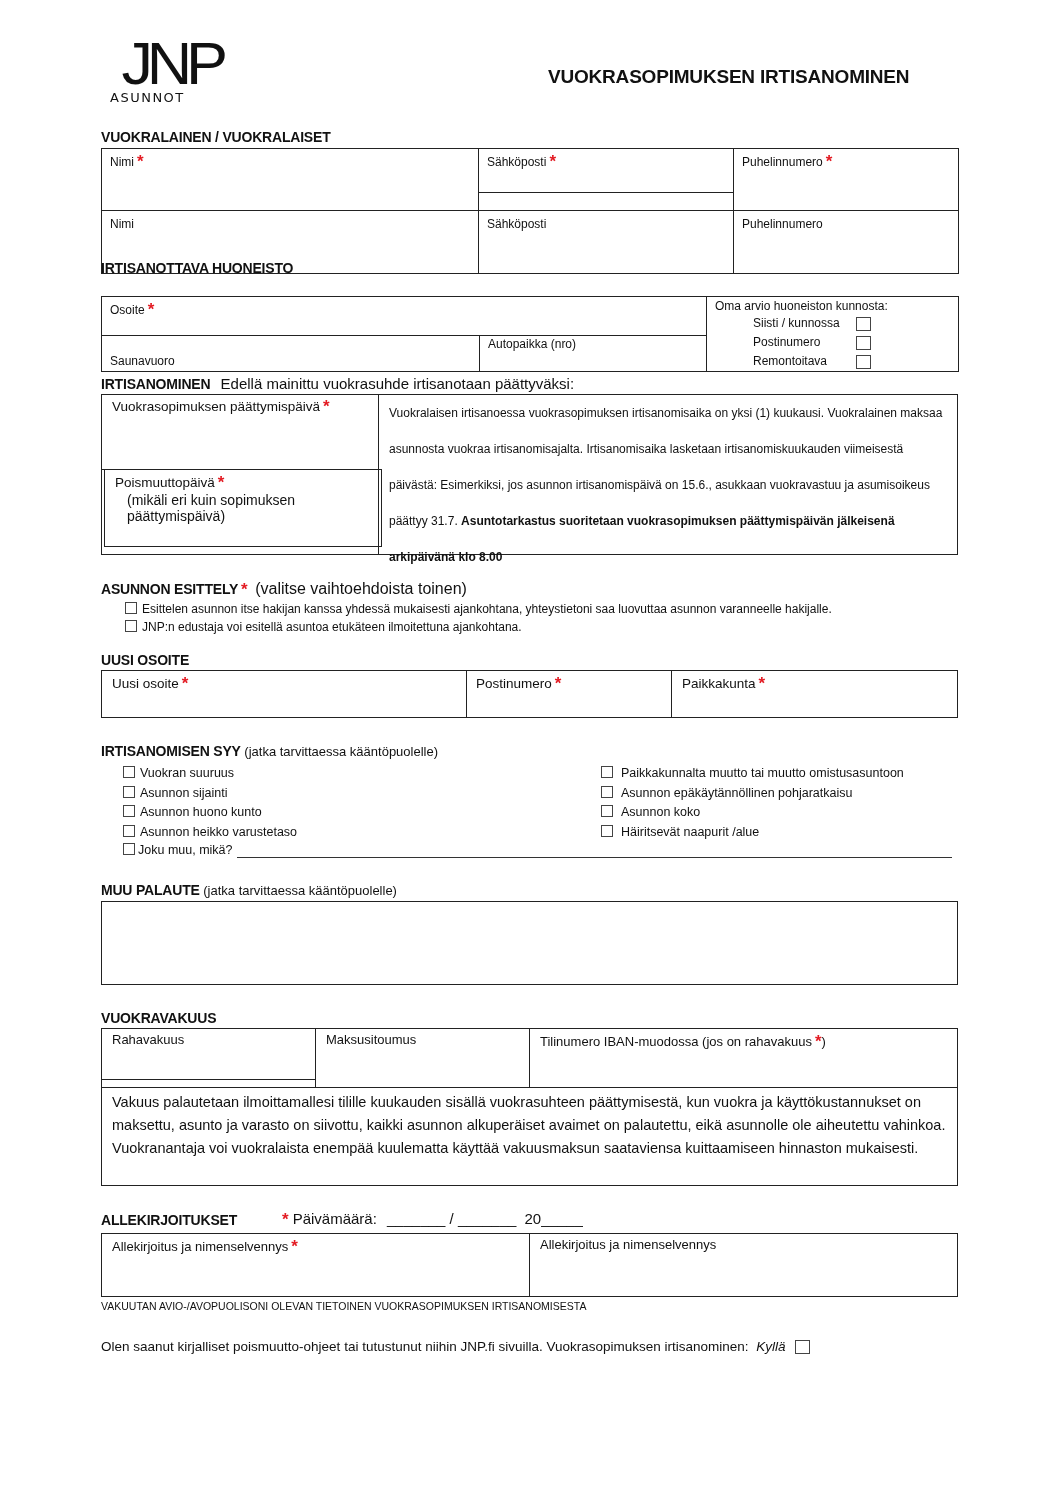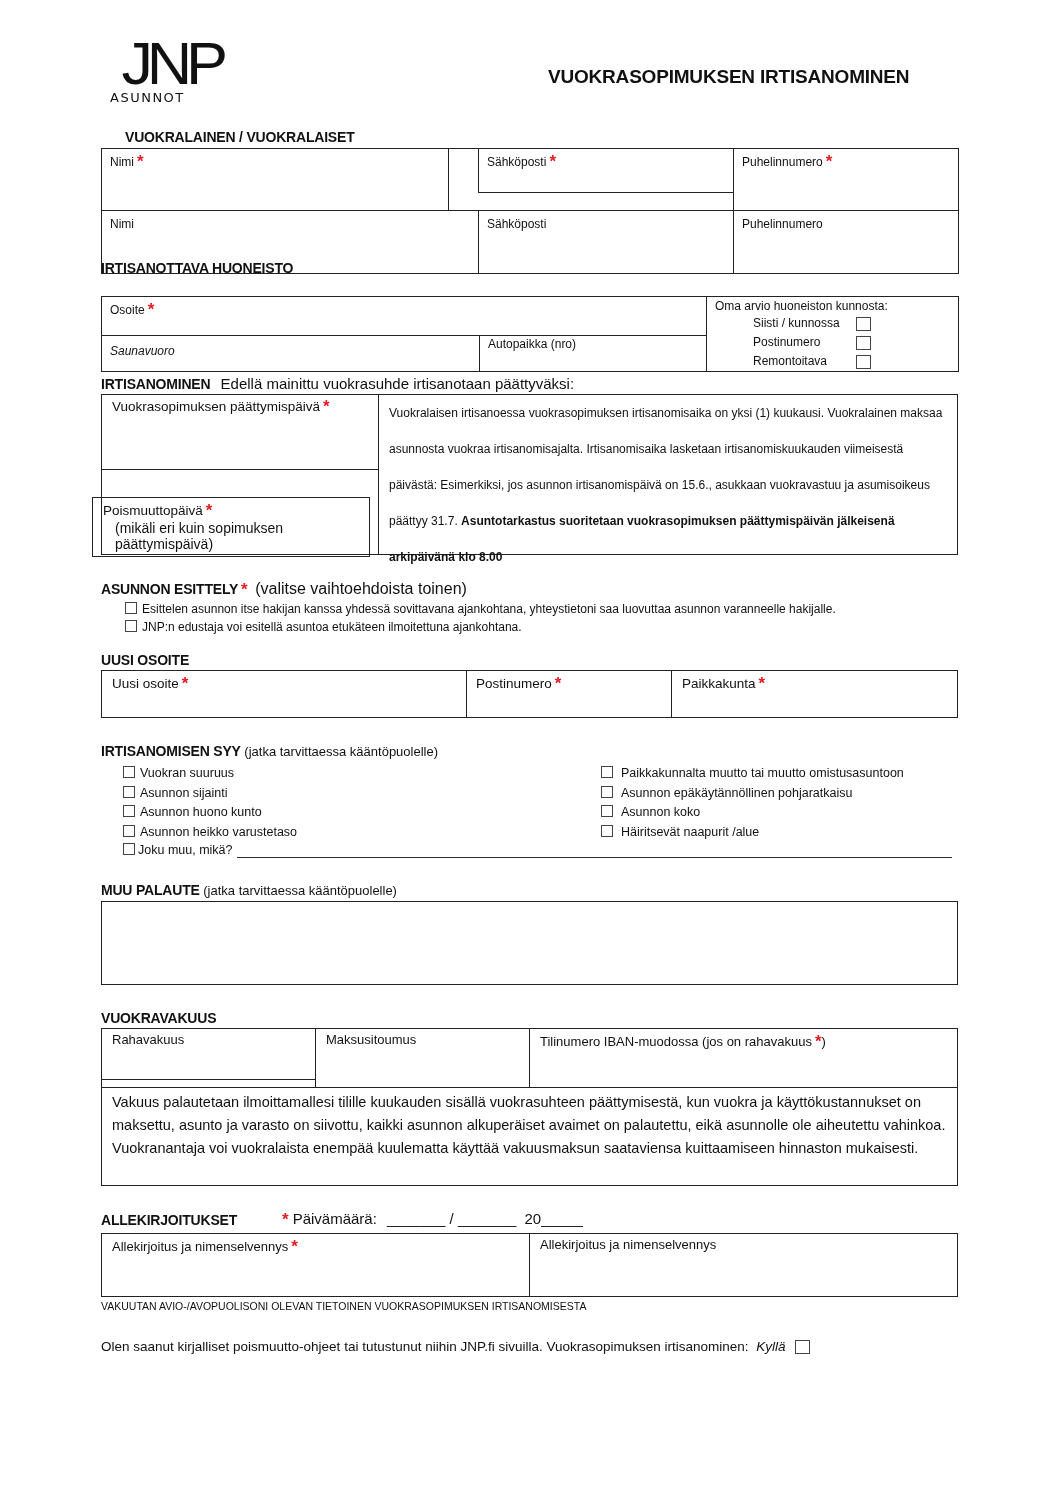--- a/index.html
+++ b/index.html
@@ -19,23 +19,23 @@
   .notice { font-size: 12px; line-height: 36px; }
   .dep-text { font-size: 14.5px; line-height: 23px; }
 </style>
 </head>
 <body>
 
 <div class="logo-jnp">JNP</div>
 <div class="logo-sub">ASUNNOT</div>
 <div class="title">VUOKRASOPIMUKSEN IRTISANOMINEN</div>
 
-<div class="abs h" style="left:101px;top:129px;margin-left:24px;">VUOKRALAINEN / VUOKRALAISET</div>
+<div class="abs h" style="left:101px;top:129px;">VUOKRALAINEN / VUOKRALAISET</div>
 <div class="box" style="left:101px;top:148px;width:858px;height:126px;"></div>
-<div class="cell" style="left:101px;top:148px;width:348px;height:63px;">
+<div class="cell" style="left:101px;top:148px;width:378px;height:63px;">
   <span>Nimi</span><span class="ast">*</span>
 </div>
 <div class="cell" style="left:478px;top:148px;width:256px;height:45px;">
   <span>Sähköposti</span><span class="ast">*</span>
 </div>
 <div class="cell" style="left:733px;top:148px;width:226px;height:63px;">
   <span>Puhelinnumero</span><span class="ast">*</span>
 </div>
 <div class="cell" style="left:101px;top:210px;width:378px;height:64px;">
   <span>Nimi</span>
@@ -45,21 +45,21 @@
 </div>
 <div class="cell" style="left:733px;top:210px;width:226px;height:64px;">
   <span>Puhelinnumero</span>
 </div>
 
 <div class="abs h" style="left:101px;top:260px;">IRTISANOTTAVA HUONEISTO</div>
 <div class="box" style="left:101px;top:296px;width:858px;height:76px;"></div>
 <div class="cell" style="left:101px;top:296px;width:606px;height:40px;">
   <span>Osoite</span><span class="ast">*</span>
 </div>
-<div class="cell" style="left:101px;top:335px;width:379px;height:37px;padding-top:8px;font-style:italic;">
+<div class="cell" style="left:101px;top:335px;width:379px;height:37px;padding-top:18px;">
   <span>Saunavuoro</span>
 </div>
 <div class="cell" style="left:479px;top:335px;width:228px;height:37px;padding-top:1px;">
   <span>Autopaikka (nro)</span>
 </div>
 <div class="cell" style="left:706px;top:296px;width:253px;height:76px;padding:2px 8px;">
   <div>Oma arvio huoneiston kunnosta:</div>
   <div style="position:absolute;left:46px;top:19px;">
     <span>Siisti / kunnossa</span>
   </div>
@@ -75,35 +75,35 @@
 </div>
 
 <div class="abs" style="left:101px;top:375px;font-size:15px;">
   <span class="h" style="font-size:14px;">IRTISANOMINEN</span>
   <span style="margin-left:6px;">Edellä mainittu vuokrasuhde irtisanotaan päättyväksi:</span>
 </div>
 <div class="box" style="left:101px;top:394px;width:857px;height:161px;"></div>
 <div class="cell" style="left:101px;top:394px;width:278px;height:76px;font-size:13.5px;padding:4px 10px;">
   <span>Vuokrasopimuksen päättymispäivä</span><span class="ast">*</span>
 </div>
-<div class="cell" style="left:92px;top:469px;width:278px;height:60px;font-size:13.5px;padding:5px 10px;margin-top:28px;">
+<div class="cell" style="left:104px;top:469px;width:278px;height:78px;font-size:13.5px;padding:5px 10px;">
   <span>Poismuuttopäivä</span><span class="ast">*</span>
   <div style="font-size:14px;margin-top:2px;padding-left:12px;">(mikäli eri kuin sopimuksen päättymispäivä)</div>
 </div>
 <div class="cell notice" style="left:378px;top:394px;width:580px;height:161px;padding:0 10px;">
   <span>Vuokralaisen irtisanoessa vuokrasopimuksen irtisanomisaika on yksi (1) kuukausi. Vuokralainen maksaa asunnosta vuokraa irtisanomisajalta. Irtisanomisaika lasketaan irtisanomiskuukauden viimeisestä päivästä: Esimerkiksi, jos asunnon irtisanomispäivä on 15.6., asukkaan vuokravastuu ja asumisoikeus päättyy 31.7.</span>
   <b>Asuntotarkastus suoritetaan vuokrasopimuksen päättymispäivän jälkeisenä arkipäivänä klo 8.00</b>
 </div>
 
 <div class="abs" style="left:101px;top:580px;font-size:16px;">
   <span class="h">ASUNNON ESITTELY</span><span class="ast">*</span>
   <span style="margin-left:3px;">(valitse vaihtoehdoista toinen)</span>
 </div>
 <div class="abs" style="left:125px;top:602px;font-size:12px;">
-  <span class="cb"></span><span>Esittelen asunnon itse hakijan kanssa yhdessä sovittavana ajankohtana, yhteystietoni saa luovuttaa asunnon varanneelle hakijalle.</span>
+  <span class="cb"></span><span>Esittelen asunnon itse hakijan kanssa yhdessä mukaisesti ajankohtana, yhteystietoni saa luovuttaa asunnon varanneelle hakijalle.</span>
 </div>
 <div class="abs" style="left:125px;top:620px;font-size:12px;">
   <span class="cb"></span><span>JNP:n edustaja voi esitellä asuntoa etukäteen ilmoitettuna ajankohtana.</span>
 </div>
 
 <div class="abs h" style="left:101px;top:652px;">UUSI OSOITE</div>
 <div class="box" style="left:101px;top:670px;width:857px;height:48px;"></div>
 <div class="cell" style="left:101px;top:670px;width:366px;height:48px;font-size:13.5px;padding:5px 10px;">
   <span>Uusi osoite</span><span class="ast">*</span>
 </div>

